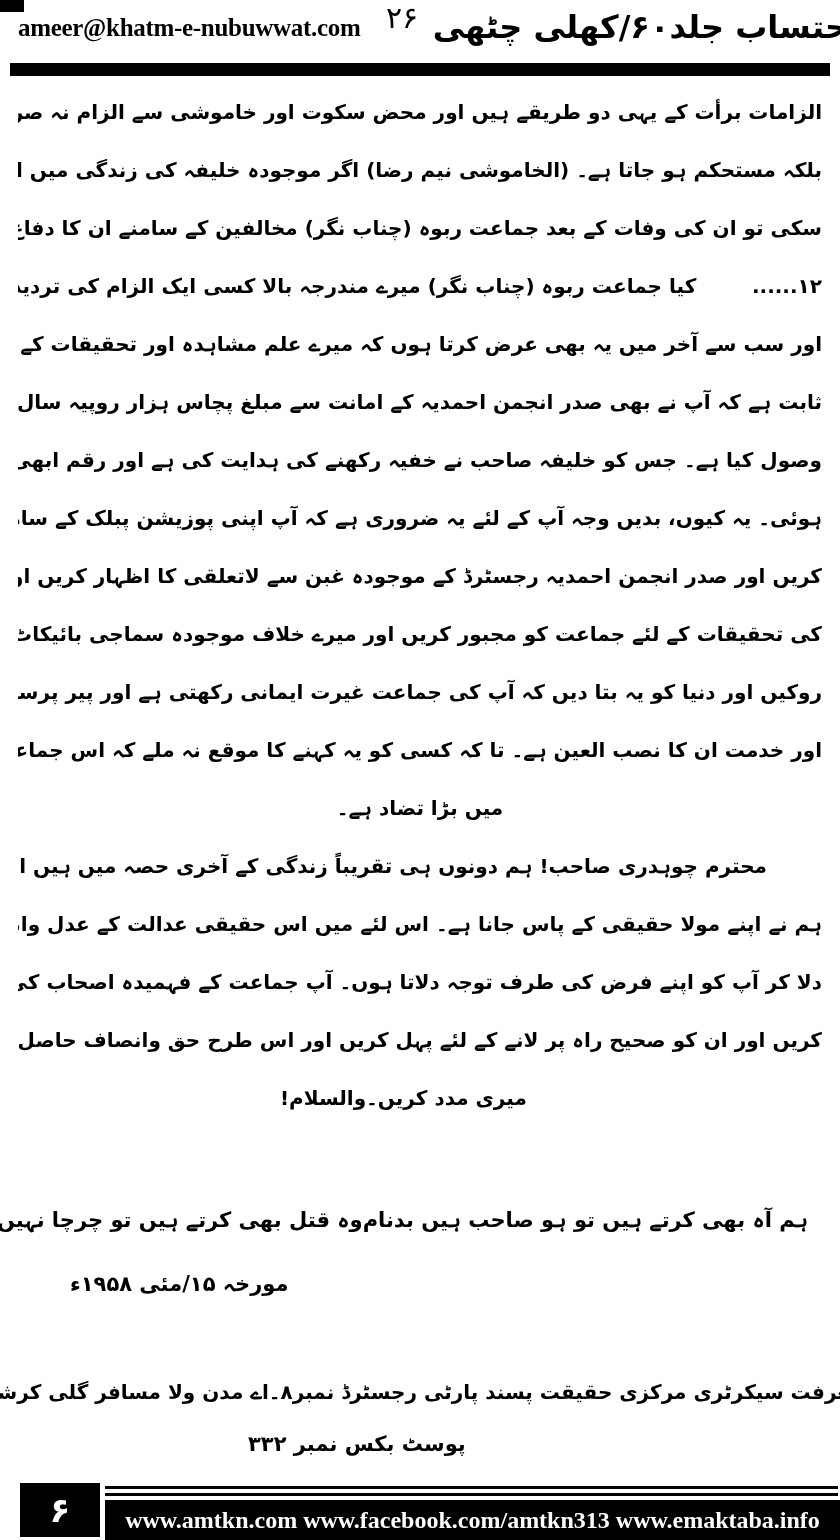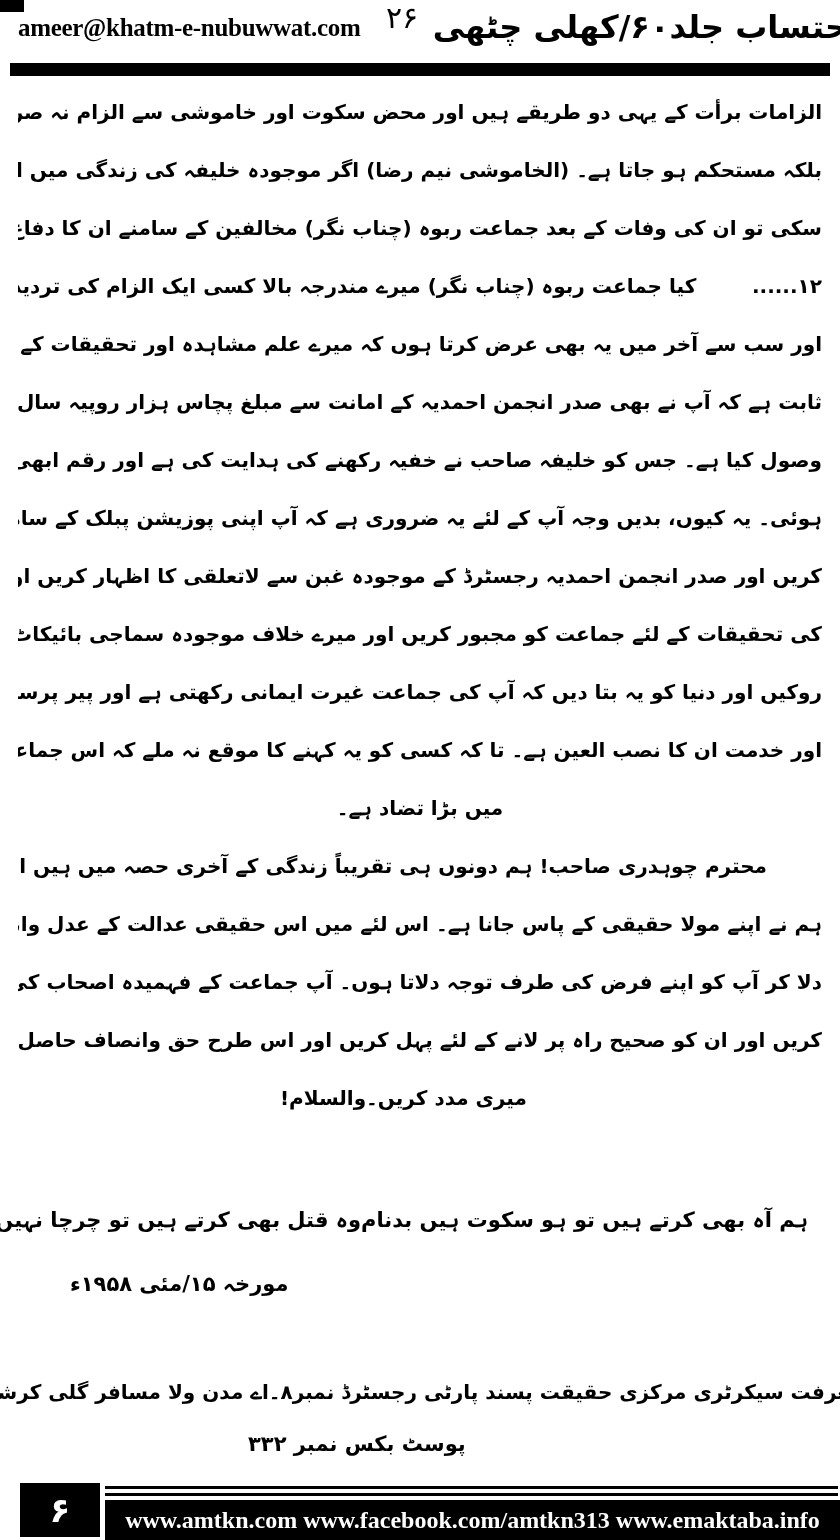--- a/index.html
+++ b/index.html
@@ -94,21 +94,21 @@
     <div class="line">اور خدمت ان کا نصب العین ہے۔ تا کہ کسی کو یہ کہنے کا موقع نہ ملے کہ اس جماعت کے قول اور فعل</div>
     <div class="line line-center">میں بڑا تضاد ہے۔</div>
     <div class="line line-indent">محترم چوہدری صاحب! ہم دونوں ہی تقریباً زندگی کے آخری حصہ میں ہیں اور آخر</div>
     <div class="line">ہم نے اپنے مولا حقیقی کے پاس جانا ہے۔ اس لئے میں اس حقیقی عدالت کے عدل وانصاف کی یاد</div>
     <div class="line">دلا کر آپ کو اپنے فرض کی طرف توجہ دلاتا ہوں۔ آپ جماعت کے فہمیدہ اصحاب کی راہ نمائی</div>
     <div class="line">کریں اور ان کو صحیح راہ پر لانے کے لئے پہل کریں اور اس طرح حق وانصاف حاصل کرنے میں</div>
     <div class="line line-salaam">میری مدد کریں۔والسلام!</div>
   </div>
 
   <div class="verse">
-    <span class="verse-half">ہم آہ بھی کرتے ہیں تو ہو سکوت ہیں بدنام</span>
+    <span class="verse-half">ہم آہ بھی کرتے ہیں تو ہو صاحب ہیں بدنام</span>
     <span class="verse-half">وہ قتل بھی کرتے ہیں تو چرچا نہیں ہوتا</span>
   </div>
 
   <div class="closing-line closing-date">مورخہ ۱۵/مئی ۱۹۵۸ء</div>
   <div class="closing-line closing-sig2">معرفت سیکرٹری مرکزی حقیقت پسند پارٹی رجسٹرڈ نمبر۸۔اے مدن ولا مسافر گلی کرشن نگر لاہور</div>
   <div class="closing-line closing-sig3">پوسٹ بکس نمبر ۳۳۲</div>
 
   <div class="footer-badge">۶</div>
   <div class="footer-rule-a"></div>
   <div class="footer-rule-b"></div>

